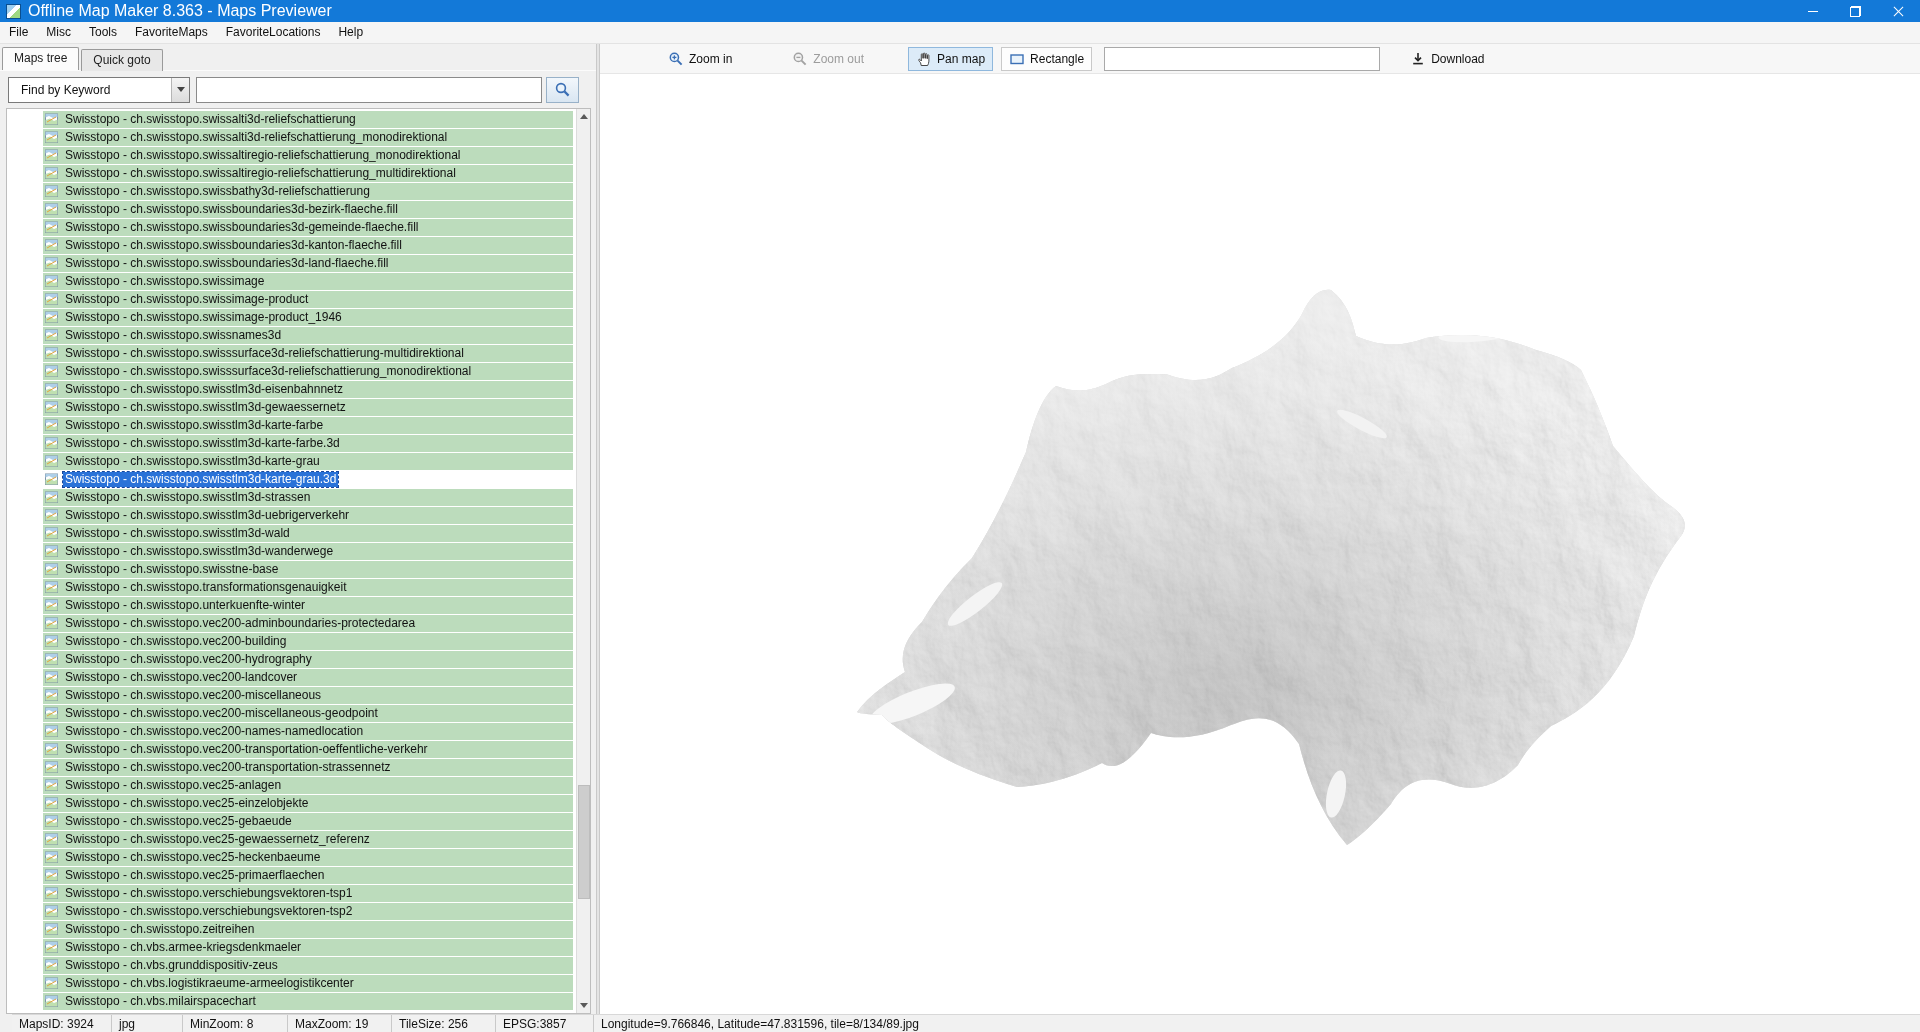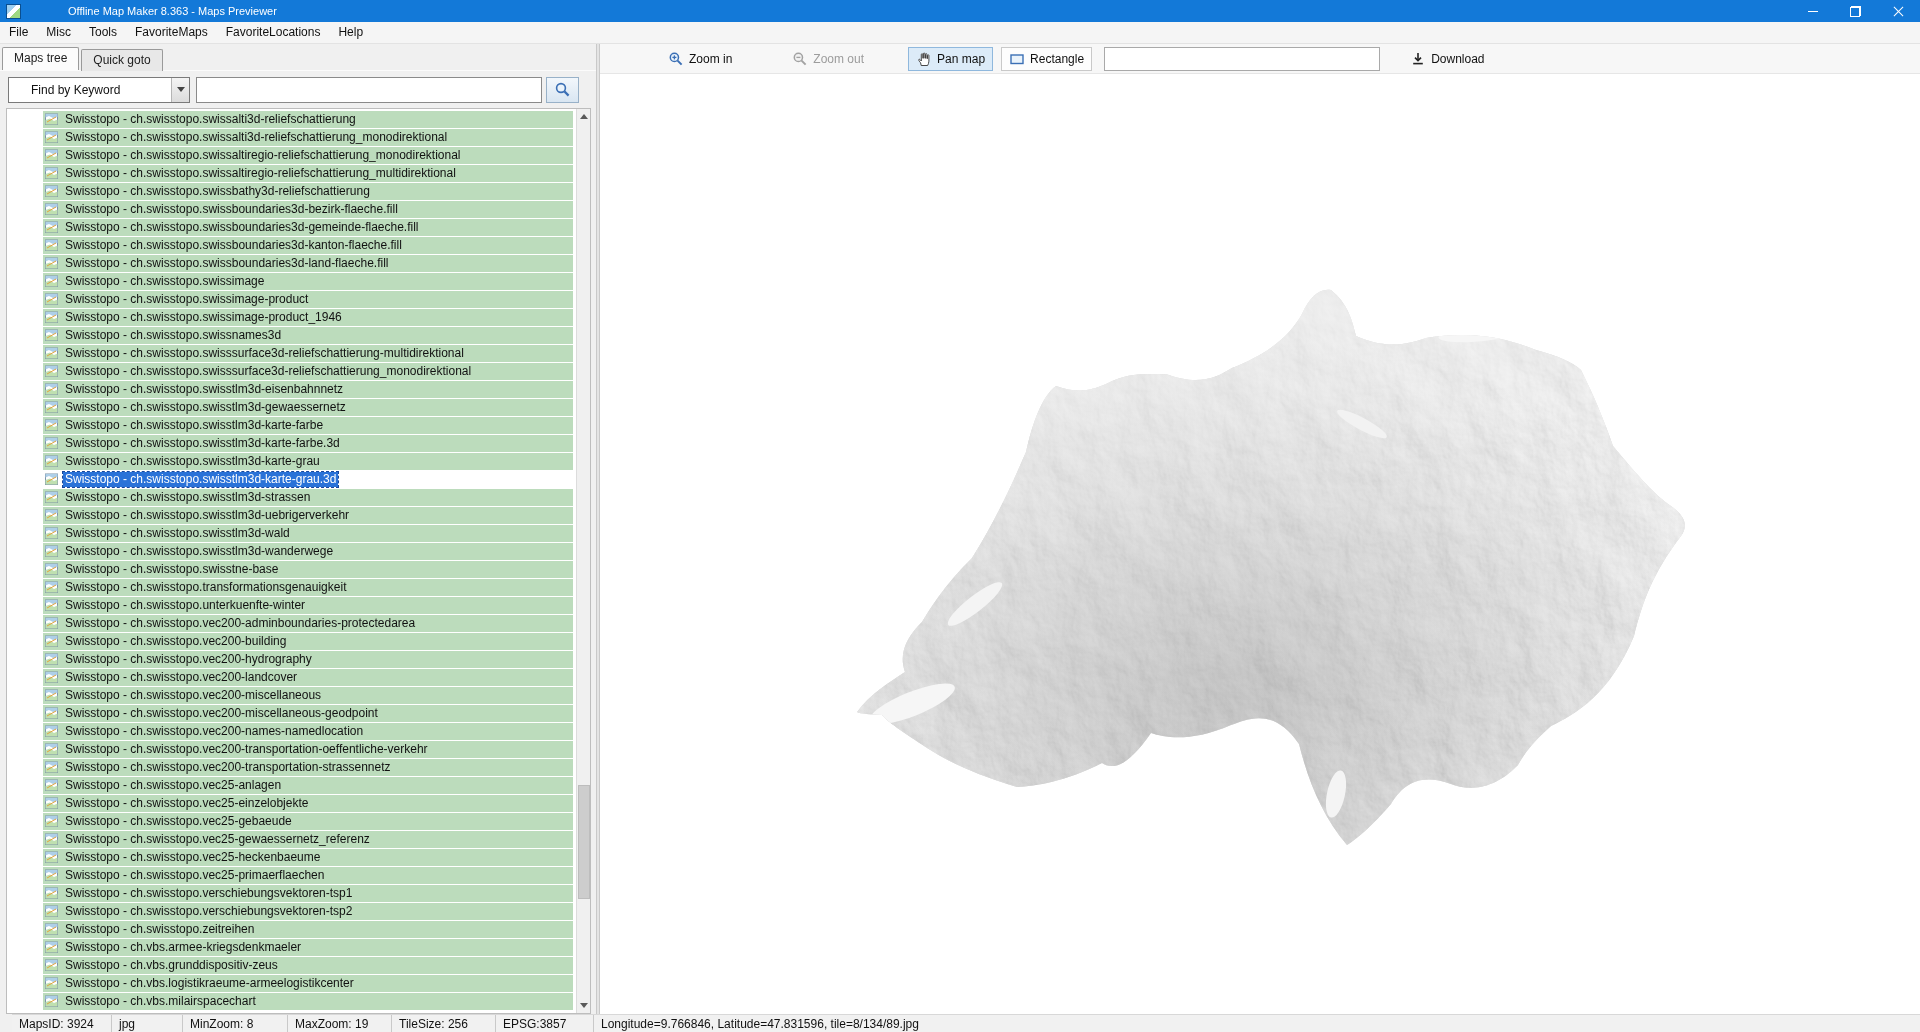--- a/index.html
+++ b/index.html
@@ -6,21 +6,21 @@
   html,body { width:1920px; height:1032px; overflow:hidden; }
   body {
     font-family:"Liberation Sans","DejaVu Sans",sans-serif;
     font-size:12px; color:#111; background:#f0f0f0; position:relative;
   }
 
   
   .titlebar { height:22px; background:#1379d8; color:#fff; display:flex; align-items:center; }
   .app-icon { width:15px; height:15px; margin:0 7px 0 6px; border:1px solid #0a4f91; flex:0 0 auto;
     background:linear-gradient(135deg,#9fd0f0 0 35%,#ffffff 35% 60%,#9fd882 60% 100%); }
-  .title-text { font-size:11px; white-space:nowrap;margin-left:40px; }
+  .title-text { font-size:16px; white-space:nowrap; }
   .caption-buttons { margin-left:auto; display:flex; height:100%; }
   .cap-btn { width:43px; height:22px; display:flex; align-items:center; justify-content:center; cursor:default; }
   .glyph-min { width:10px; height:1px; background:#fff; }
   .glyph-restore { position:relative; width:11px; height:11px; }
   .glyph-restore::before { content:""; position:absolute; right:0; top:0; width:8px; height:8px; border:1px solid #fff; }
   .glyph-restore::after  { content:""; position:absolute; left:0; bottom:0; width:8px; height:8px; border:1px solid #fff; background:#1379d8; }
   .glyph-close { position:relative; width:13px; height:13px; }
   .glyph-close::before,.glyph-close::after { content:""; position:absolute; left:0; top:6px; width:13px; height:1px; background:#fff; }
   .glyph-close::before { transform:rotate(45deg); }
   .glyph-close::after  { transform:rotate(-45deg); }
@@ -37,21 +37,21 @@
 
   
   .tabbar { height:26px; padding:3px 2px 0 2px; display:flex; align-items:flex-end; background:#f0f0f0; }
   .tab { padding:3px 11px 4px 11px; border:1px solid #9a9a9a; border-bottom:none; margin-right:2px;
     background:#e8e8e8; border-radius:2px 2px 0 0; color:#222; position:relative; top:1px; }
   .tab.active { background:#fcfcfc; padding-bottom:5px; top:0; z-index:2; }
 
   
   .searchrow { height:38px; display:flex; align-items:center; padding:0 8px; background:#f0f0f0; border-top:1px solid #fbfbfb; }
   .combo { width:182px; height:26px; background:#fff; border:1px solid #7a7a7a; display:flex; align-items:center; position:relative; }
-  .combo-text { padding-left:22px; flex:1; }
+  .combo-text { padding-left:12px; flex:1; }
   .combo-btn { width:18px; height:100%; border-left:1px solid #b5b5b5; background:linear-gradient(#f4f4f4,#dcdcdc);
     display:flex; align-items:center; justify-content:center; }
   .combo-arrow { width:0; height:0; border-left:4px solid transparent; border-right:4px solid transparent; border-top:5px solid #444; }
   .search-input { width:346px; height:26px; margin-left:6px; border:1px solid #8a8a8a; background:#fff; padding:0 5px;
     font-family:inherit; font-size:12px; }
   .search-btn { width:33px; height:26px; margin-left:4px; border:1px solid #98b1c8; background:linear-gradient(#f2f7fc,#d9e6f2);
     display:flex; align-items:center; justify-content:center; }
 
   
   .tree-wrap { flex:1; position:relative; background:#fff; margin:0 5px 0 6px; border:1px solid #bdbdbd; overflow:hidden; }

